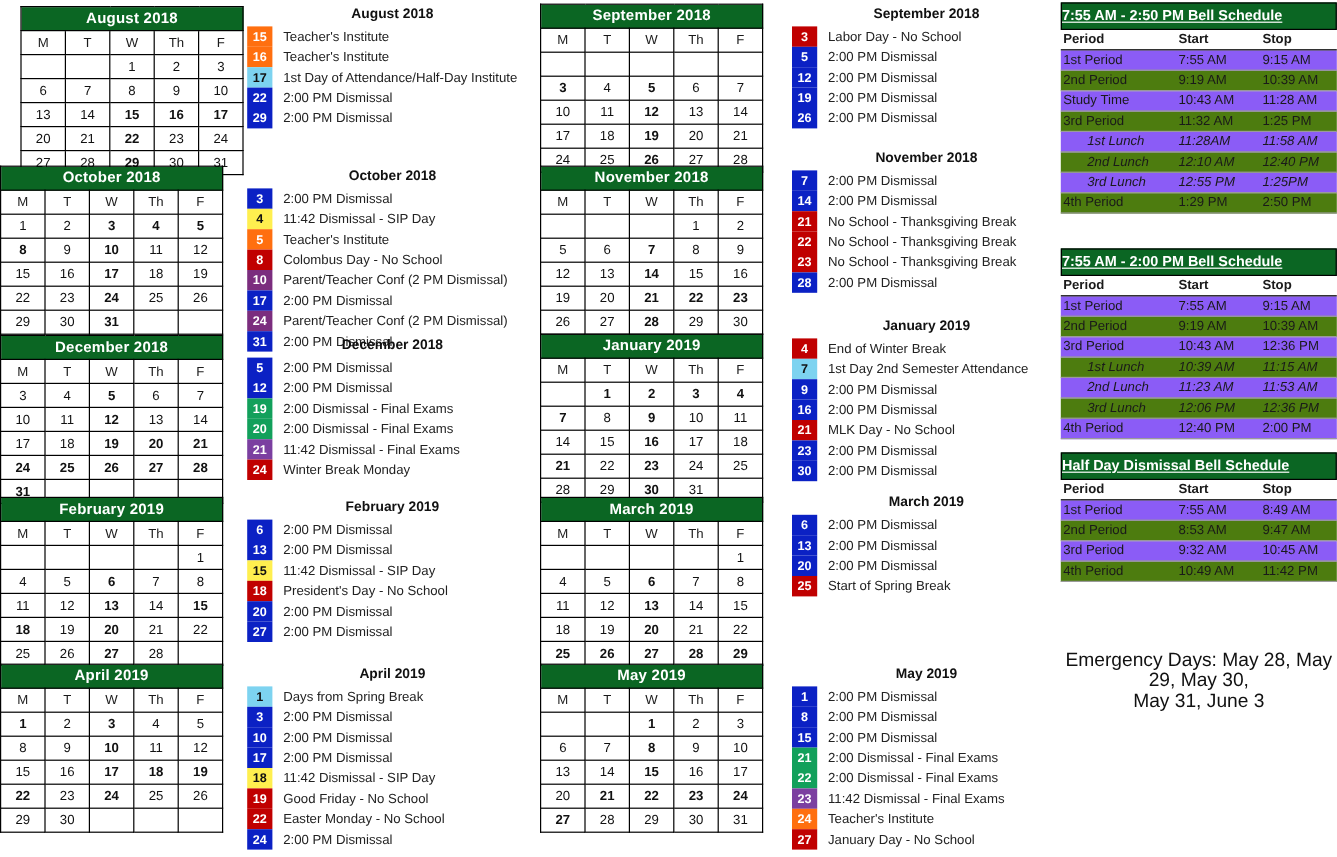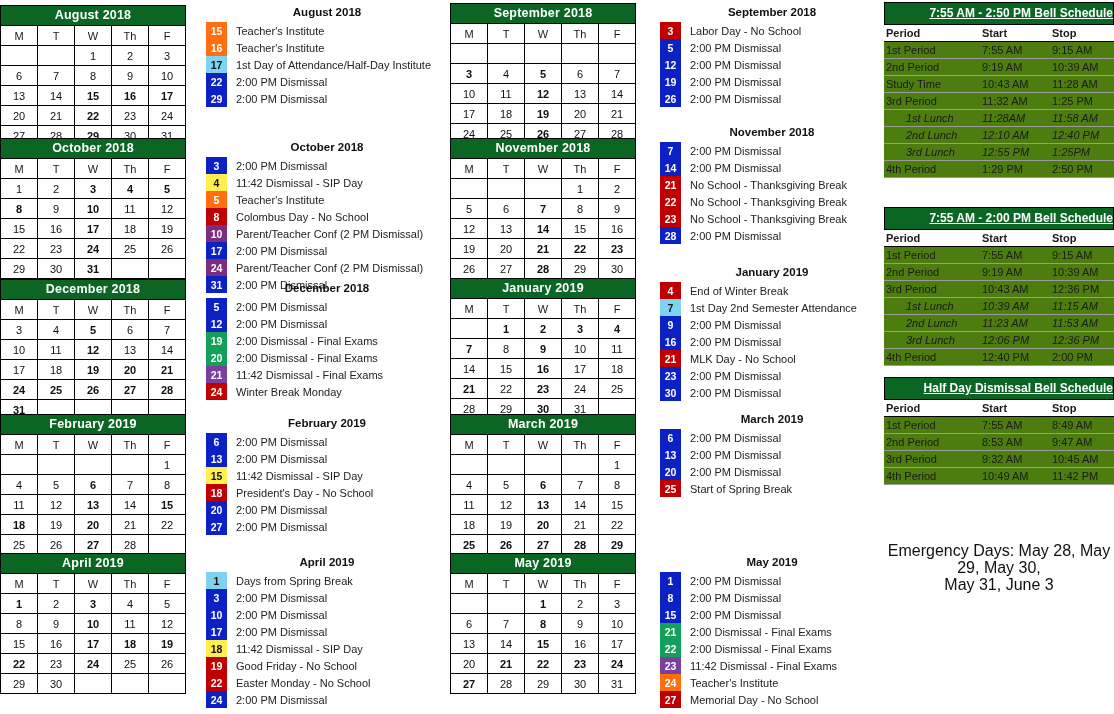--- a/index.html
+++ b/index.html
@@ -87,52 +87,52 @@
     font-size:10.5px;font-weight:bold;color:#fff;
     box-sizing:border-box;
   }
   .lchip.c-yellow,.lchip.c-lblue{color:#111;}
   .ltext{padding-left:9px;font-size:11px;color:#222;white-space:nowrap;}
 
   
   .bell{width:230px;margin-bottom:8px;}
   .bell-title{
     background:#0b6623;color:#fff;font-weight:bold;font-size:12px;
-    text-align:right;padding:3px 0 4px 0;
+    text-align:left;padding:3px 0 4px 0;
     border:1.5px solid #000;
     text-decoration:underline;
   }
   table.bt{border-collapse:collapse;width:230px;table-layout:fixed;}
   table.bt th{
     font-size:11px;font-weight:bold;text-align:left;
     padding:2px 0 2px 2px;border-bottom:1.5px solid #000;background:#fff;
   }
   table.bt td{
     font-size:11px;padding:2px 0 2px 2px;border-bottom:1px solid #9a9a9a;
-    background:#4d7c0f;
+    background:#8b5cf6;
   }
   table.bt tr.alt td{background:#4d7c0f;}
   table.bt tr.lunch td{font-style:italic;}
   table.bt tr.lunch td.pname{padding-left:22px;}
   .bt col.c1{width:96px;}
   .bt col.c2{width:70px;}
   .bt col.c3{width:64px;}
 
   .emerg{
     width:230px;text-align:center;font-size:16px;color:#111;
     margin-top:30px;line-height:17px;
   }
 </style>
 </head>
 <body>
 
 <div class="page">
 
   <div class="col col-a" id="colA" style="position: absolute;">
-      <div class="month-block" style="position: absolute; top: 5px; left: 0px; width: 446px;">
+      <div class="month-block" style="position: absolute; top: 5px; left: 0px; width: 446px; padding-left: 17px;">
         <div class="cal-wrap">
           <table class="cal">
             <thead>
               <tr class="mhead">
                 <td colspan="5">August 2018</td>
               </tr>
               <tr>
                 <th>M</th>
                 <th>T</th>
                 <th>W</th>
@@ -968,21 +968,21 @@
             <div class="lrow">
               <div class="lchip c-purple2">23</div>
               <div class="ltext">11:42 Dismissal - Final Exams</div>
             </div>
             <div class="lrow">
               <div class="lchip c-orange">24</div>
               <div class="ltext">Teacher's Institute</div>
             </div>
             <div class="lrow">
               <div class="lchip c-red">27</div>
-              <div class="ltext">Memorial Day - No School</div>
+              <div class="ltext">January Day - No School</div>
             </div>
           </div>
         </div>
       </div>
     </div>
 
   <div class="col col-c" id="colC">
       <div class="bell" style="position: absolute; top: 2px; left: 0px;">
         <div class="bell-title">7:55 AM - 2:50 PM Bell Schedule</div>
         <table class="bt">

